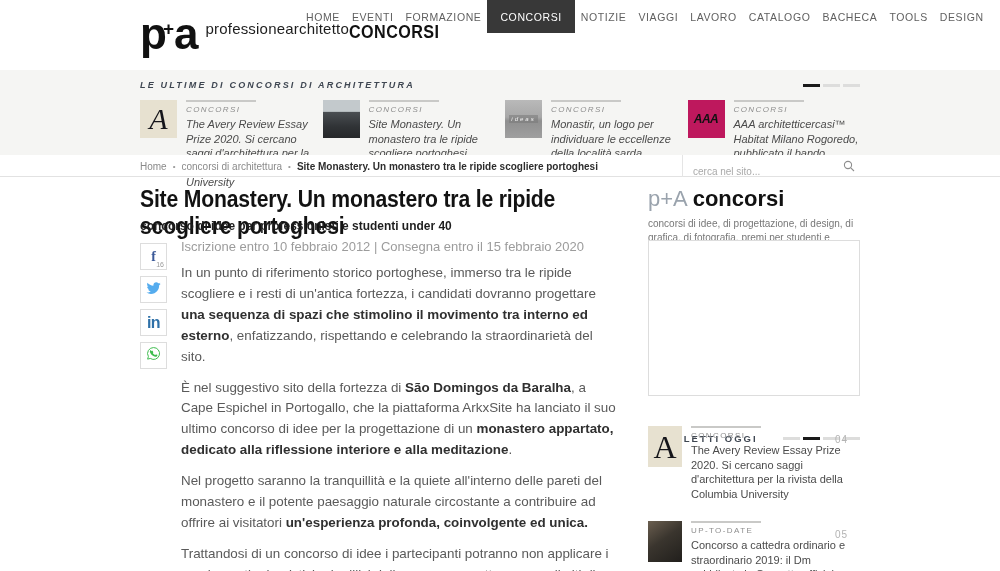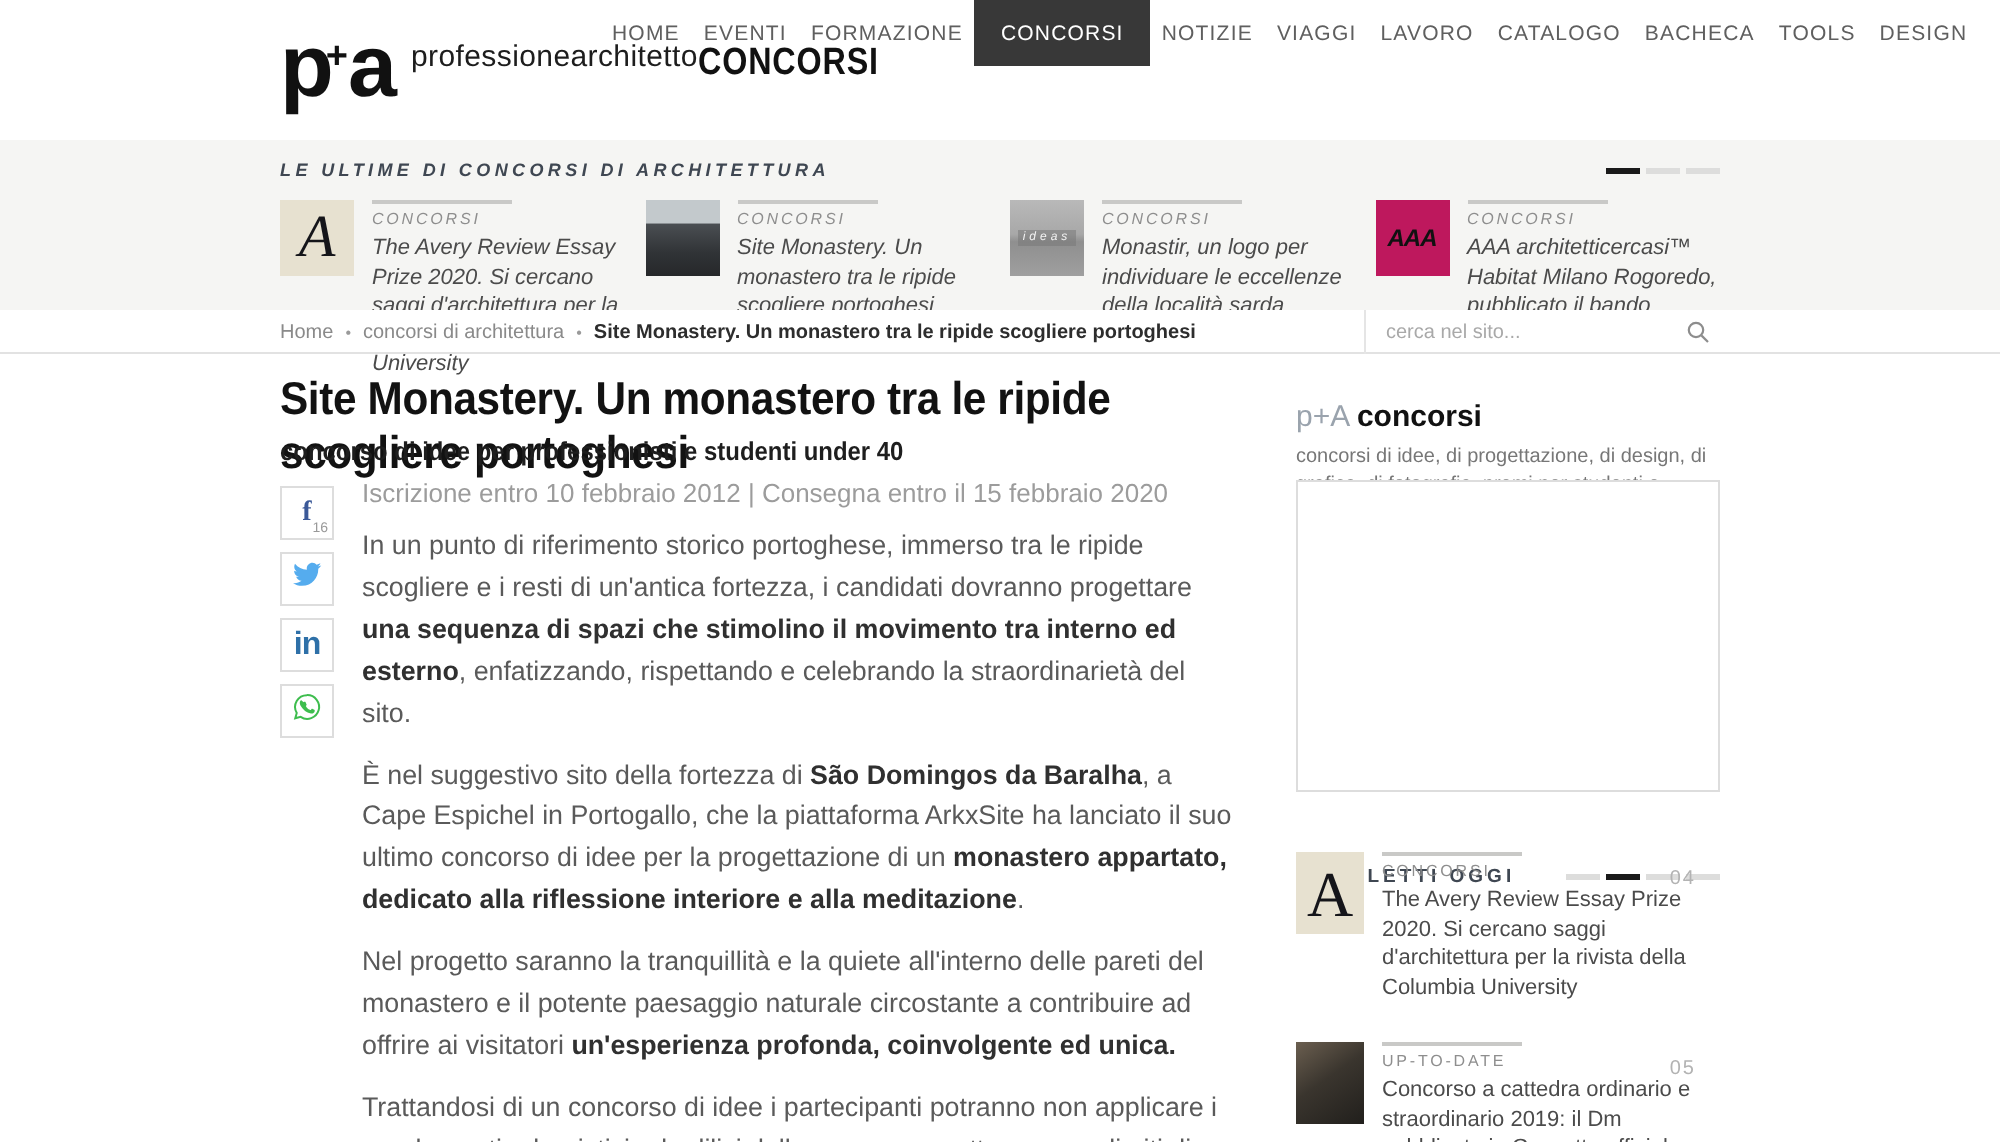--- a/index.html
+++ b/index.html
@@ -40,41 +40,41 @@
   .topline { width:70px; height:2px; background:#c9c9c7; margin-bottom:3px; }
   .cat { font-size:8px; letter-spacing:1.4px; color:#8e8e8e; }
   .ttl { margin-top:3px; font-size:11px; line-height:1.32; color:#4b4b4b; }
 
   
   .crumbbar { position:absolute; top:155px; left:0; right:0; height:22px; background:#fff; border-bottom:1px solid #e2e2e2; }
   .crumbs { position:absolute; left:140px; top:0; height:22px; display:flex; align-items:center; gap:6px; font-size:10px; color:#8a8a8a; }
   .crumb { cursor:pointer; }
   .crumb.cur { color:#2d2d2d; font-weight:700; cursor:default; }
   .dot { color:#9a9a9a; font-size:8px; }
-  .searchbox { position:absolute; right:140px; top:0; width:178px; height:22px; border-left:1px solid #e5e5e5; display:flex; align-items:center; }
+  .searchbox { position:absolute; right:140px; top:0; width:178px; height:22px; border-left:1px solid #e5e5e5; display:flex; align-items:flex-end; }
   .searchbox input { flex:1; border:0; outline:0; font-size:10px; color:#555; padding-left:10px; background:transparent; font-family:"Liberation Sans",sans-serif; }
   .searchbox input::placeholder { color:#a9a9a9; }
   .mag { width:22px; height:22px; display:flex; align-items:center; justify-content:center; cursor:pointer; }
 
   
   .a-title { position:absolute; left:140px; top:186px; width:520px; font-size:23px; font-weight:700; color:#121212; letter-spacing:-0.2px; transform:scaleX(0.92); transform-origin:left; }
   .a-sub { position:absolute; left:140px; top:218px; font-size:13px; font-weight:700; color:#1e1e1e; transform:scaleX(0.92); transform-origin:left; }
   .share { position:absolute; left:140px; top:243px; display:flex; flex-direction:column; gap:6px; }
   .sbtn { position:relative; width:27px; height:27px; border:1px solid #ddd; background:#fff; display:flex; align-items:center; justify-content:center; cursor:pointer; }
   .sbtn .fglyph { font-family:"Liberation Serif",serif; font-weight:700; font-size:14px; color:var(--facebook); }
   .fb-count { position:absolute; bottom:1px; right:2px; font-size:7px; color:#999; }
   .sbtn .inglyph { font-weight:700; font-size:16px; color:var(--linkedin); letter-spacing:-0.5px; }
   .a-col { position:absolute; left:181px; top:239px; width:439px; }
   .deadline { font-size:13px; color:#9c9c9c; margin-bottom:9px; }
   .para { font-size:13.4px; line-height:1.56; color:#5a5a5a; margin-bottom:10px; }
   .para b { color:#303030; }
 
   
   .sb { position:absolute; left:648px; top:186px; width:212px; }
-  .sb-head { font-size:15px;margin-top:14px; }
+  .sb-head { font-size:22px; }
   .sb-head .pfx { color:#9aa3ad; }
   .sb-head .nm { color:#111; font-weight:700; }
   .sb-desc { margin-top:5px; font-size:10px; line-height:1.4; color:#777; }
   .adbox { position:absolute; left:648px; top:240px; width:212px; height:156px; border:1px solid #ddd; background:#fff; }
   .mr-headrow { position:absolute; left:648px; top:433px; width:212px; display:flex; justify-content:space-between; align-items:center; }
   .mr-title { font-size:9.5px; letter-spacing:2px; color:#3f4752; font-weight:700; }
   .mr-items { position:absolute; left:648px; top:426px; width:212px; }
   .mritem { position:relative; display:flex; margin-bottom:20px; cursor:pointer; }
   .mritem .mrthumb { width:34px; height:41px; flex:0 0 34px; display:flex; align-items:center; justify-content:center; overflow:hidden; }
   .mrthumb-beige-a { background:#e7e1d0; }

